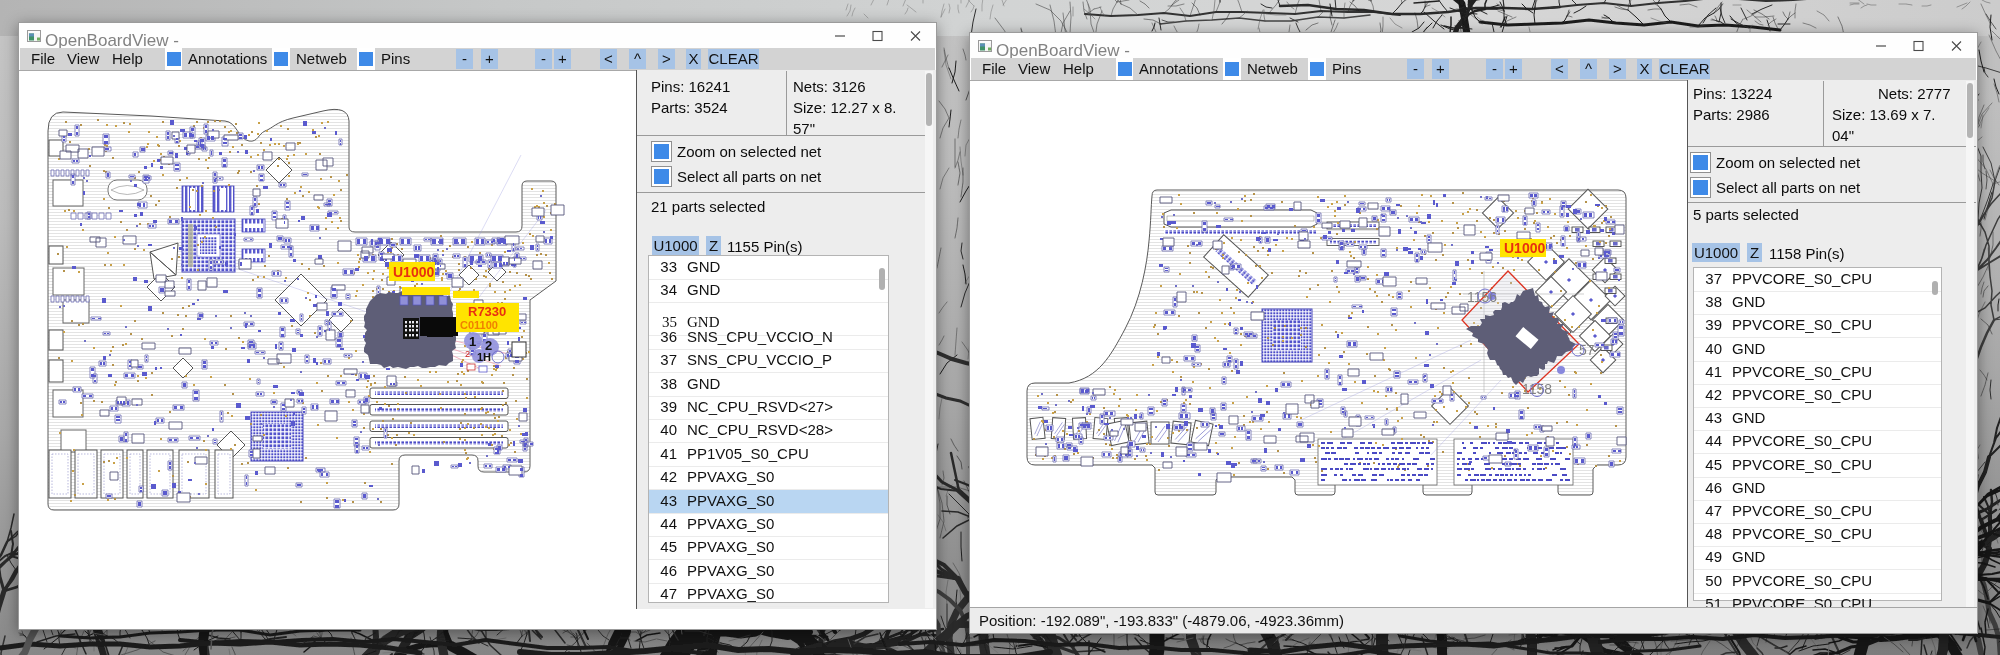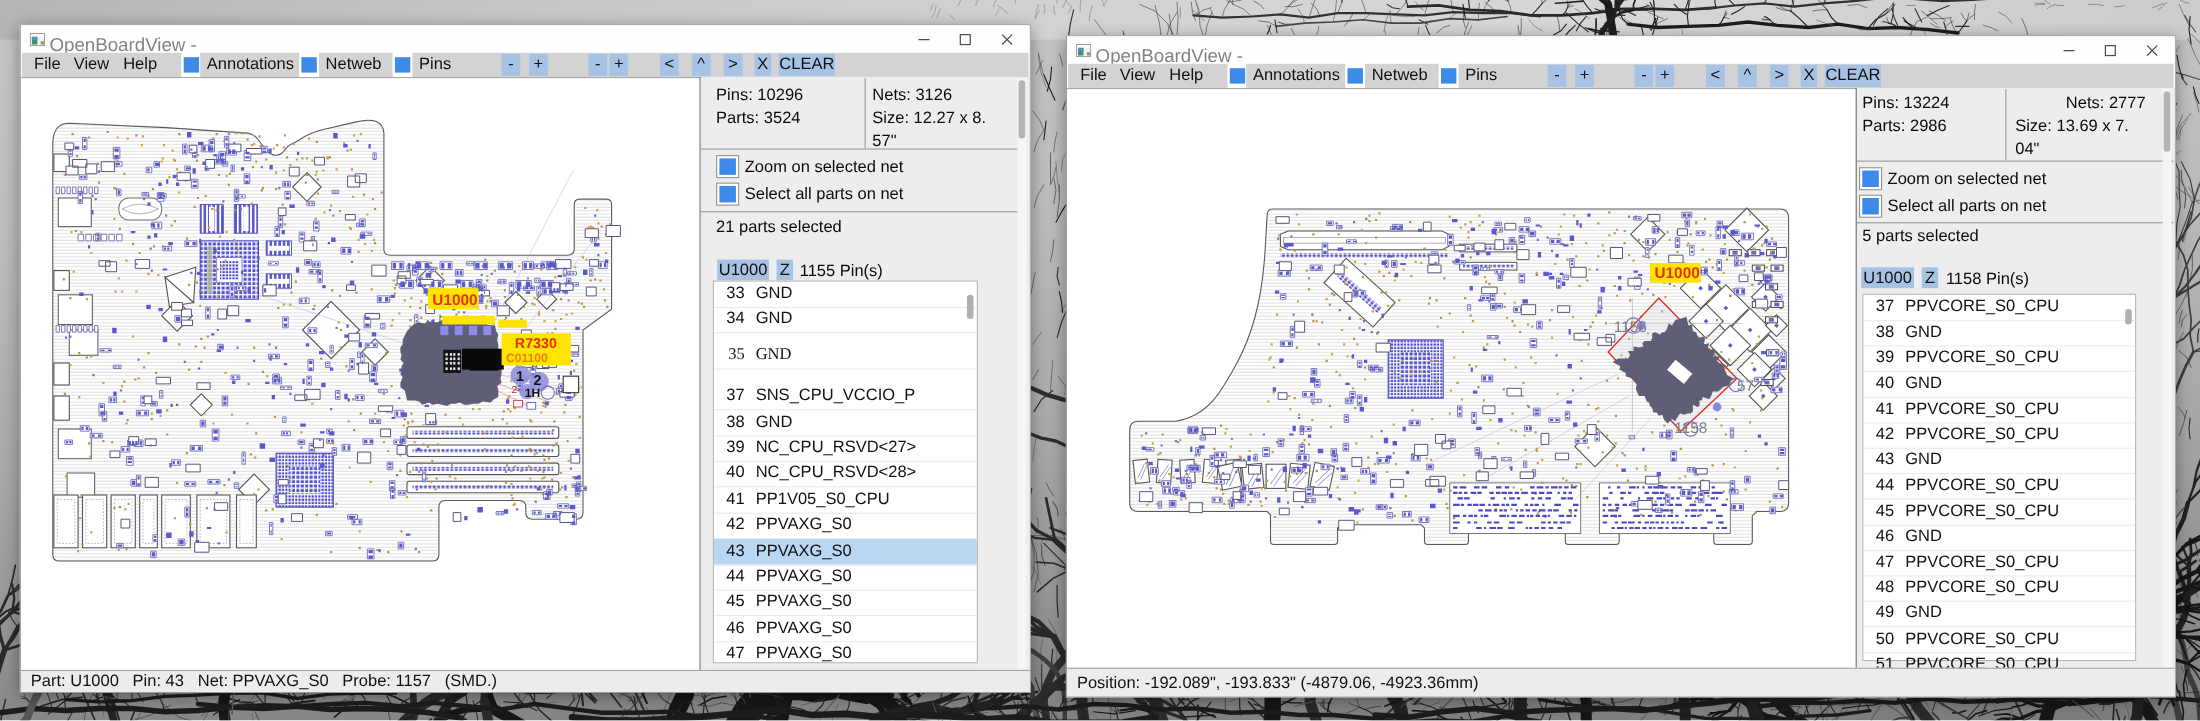--- a/index.html
+++ b/index.html
@@ -329,21 +329,21 @@
         <rect x="478" y="366" width="8" height="6" fill="#fff" stroke="#5a5ace" stroke-width="0.8"></rect>
         <rect x="388" y="262" width="46" height="19" fill="#ffe400"></rect>
         <text x="392" y="277" font-size="14" font-weight="bold" fill="#e83010">U1000</text>
         <rect x="455" y="303" width="63" height="16" fill="#ffe400"></rect>
         <text x="467" y="316" font-size="13" font-weight="bold" fill="#e83010">R7330</text>
         <rect x="455" y="319" width="63" height="13" fill="#ffe400"></rect>
         <text x="459" y="329" font-size="11" font-weight="bold" fill="#f08000">C01100</text>
       </svg>
       <div style="position:absolute;left:617px;top:47px;width:1px;height:539px;background:#555"></div>
       <div class="panel" style="left:618px;top:47px;width:299px;height:539px"></div>
-      <div class="ptxt" style="left:632px;top:55px">Pins: 10296</div>
+      <div class="ptxt" style="left:632px;top:55px">Pins: 16241</div>
       <div class="ptxt" style="left:632px;top:76px">Parts: 3524</div>
       <div class="sep" style="left:767px;top:48px;width:1px;height:64px"></div>
       <div class="ptxt" style="left:774px;top:55px">Nets: 3126</div>
       <div class="ptxt" style="left:774px;top:76px">Size: 12.27 x 8.</div>
       <div class="ptxt" style="left:774px;top:97px">57"</div>
       <div class="sep" style="left:618px;top:112px;width:291px;height:1px"></div>
       <div class="pcb" style="left:632px;top:118px"></div>
       <div class="pcbi" style="left:635px;top:121px"></div>
       <div class="ptxt" style="left:658px;top:120px">Zoom on selected net</div>
       <div class="pcb" style="left:632px;top:143px"></div>
@@ -360,20 +360,24 @@
           <span class="lname">GND</span>
         </div>
         <div class="lrow" style="top:23px;">
           <span class="lnum">34</span>
           <span class="lname">GND</span>
         </div>
         <div class="lrow" style="top:56px;font-family:Liberation Serif, serif;">
           <span class="lnum">35</span>
           <span class="lname">GND</span>
         </div>
+        <div class="lrow" style="top:70px;">
+          <span class="lnum">36</span>
+          <span class="lname">SNS_CPU_VCCIO_N</span>
+        </div>
         <div class="lrow" style="top:93px;">
           <span class="lnum">37</span>
           <span class="lname">SNS_CPU_VCCIO_P</span>
         </div>
         <div class="lrow" style="top:117px;">
           <span class="lnum">38</span>
           <span class="lname">GND</span>
         </div>
         <div class="lrow" style="top:140px;">
           <span class="lnum">39</span>
@@ -408,21 +412,20 @@
           <span class="lname">PPVAXG_S0</span>
         </div>
         <div class="lrow" style="top:327px;">
           <span class="lnum">47</span>
           <span class="lname">PPVAXG_S0</span>
         </div>
         <div style="position:absolute;right:3px;top:12px;width:6px;height:22px;border-radius:3px;background:#b0b0b0"></div>
       </div>
       <div style="position:absolute;left:906px;top:48px;width:8px;height:537px;background:#f6f6f6"></div>
       <div style="position:absolute;left:907px;top:50px;width:6px;height:53px;border-radius:3px;background:#b4b4b4"></div>
-      <div class="status" style="top:586px;height:19px;line-height:19px"><span style="margin-left:9px">Part: U1000&nbsp;&nbsp;&nbsp;Pin: 43&nbsp;&nbsp;&nbsp;Net: PPVAXG_S0&nbsp;&nbsp;&nbsp;Probe: 1157&nbsp;&nbsp;&nbsp;(SMD.)</span></div>
     </div>
     <div class="win" style="left:969px;top:32px;width:1007px;height:600px">
       <div class="tb">
         <svg width="14" height="12" style="position:absolute;left:8px;top:7px">
           <rect x="0.5" y="0.5" width="13" height="11" fill="#f4f4f4" stroke="#9a9a9a"></rect>
           <rect x="1" y="1" width="12" height="2" fill="#fbfbfb"></rect>
           <rect x="2" y="3.5" width="5" height="7" fill="#3f9167"></rect>
           <rect x="2" y="3.5" width="5" height="3" fill="#5b8fb5"></rect>
           <rect x="10" y="7.5" width="3" height="3" fill="#6fae5e"></rect>
         </svg>

